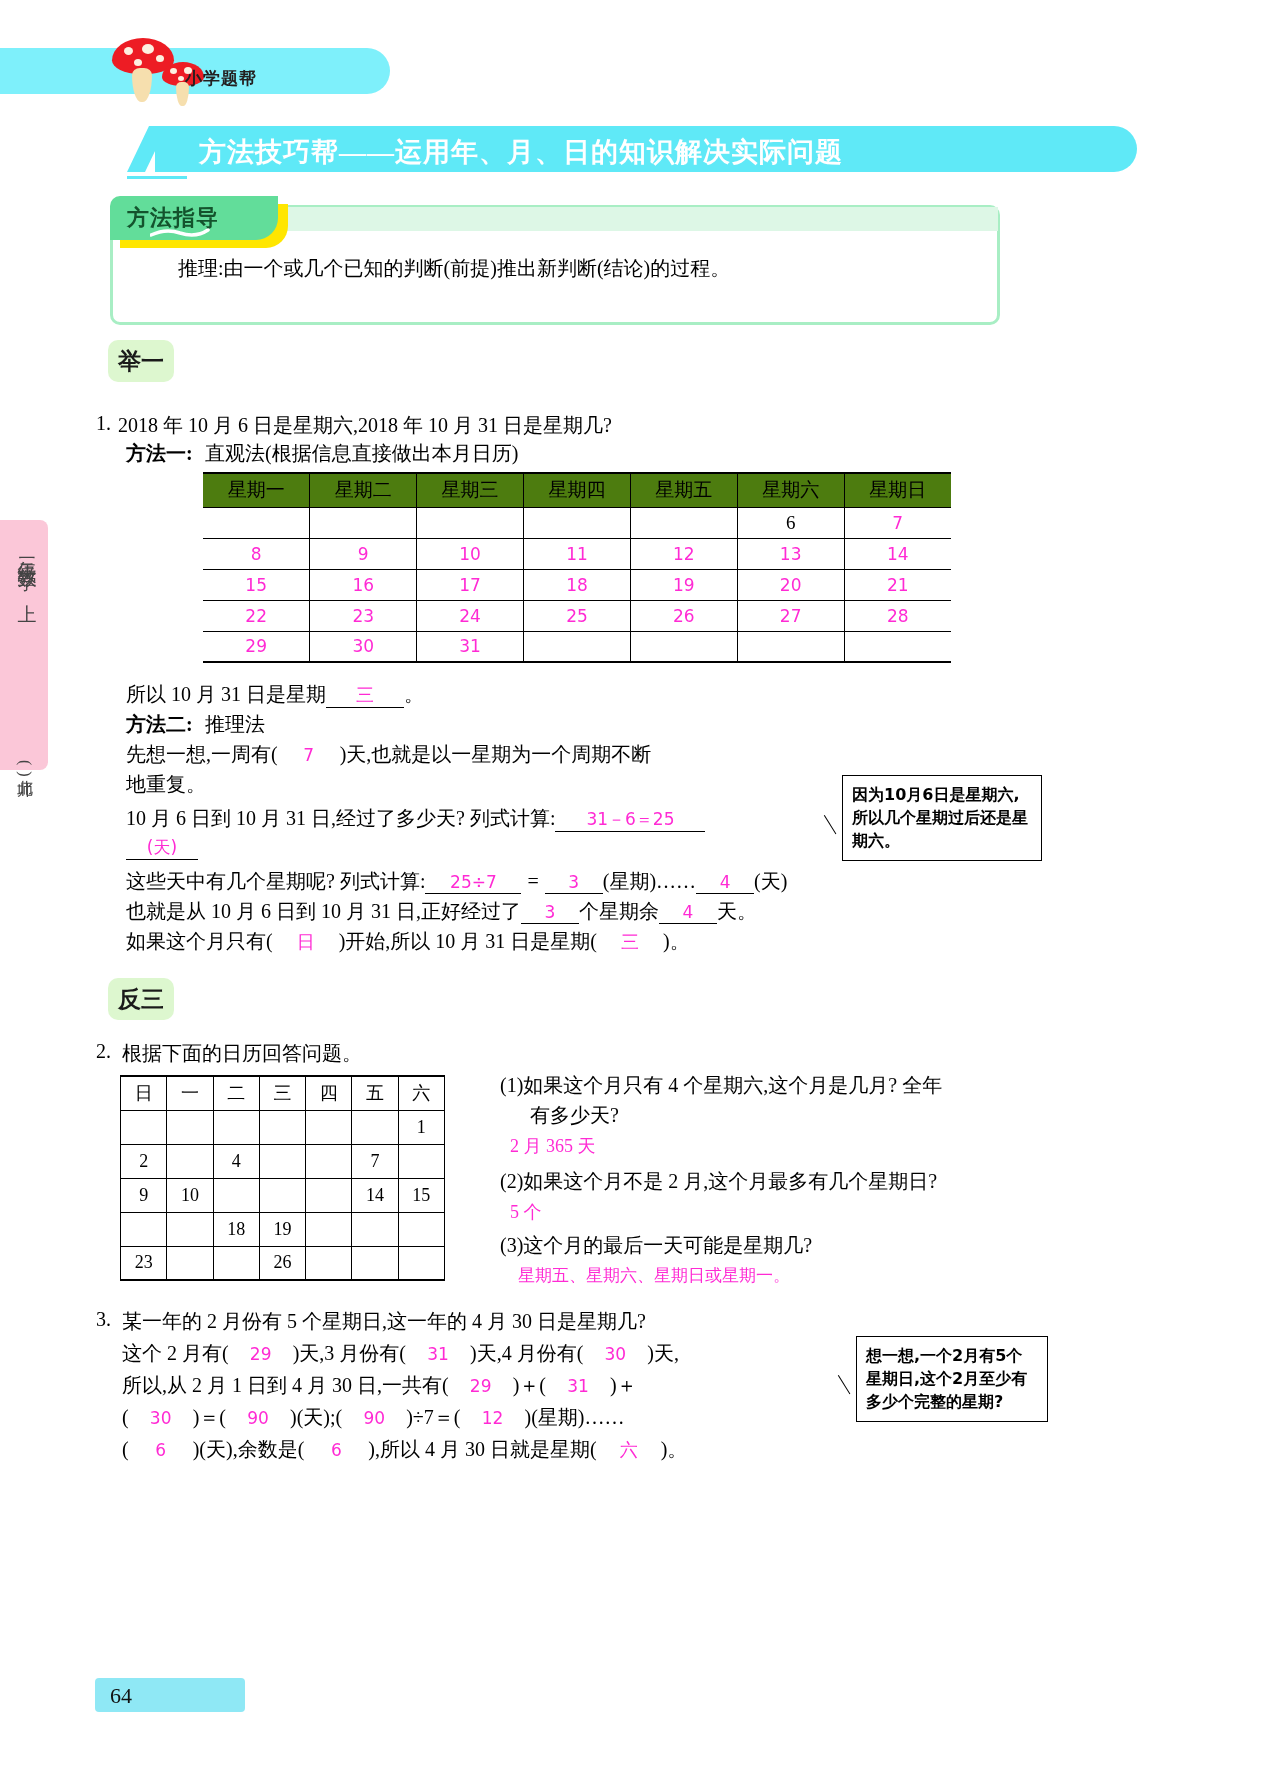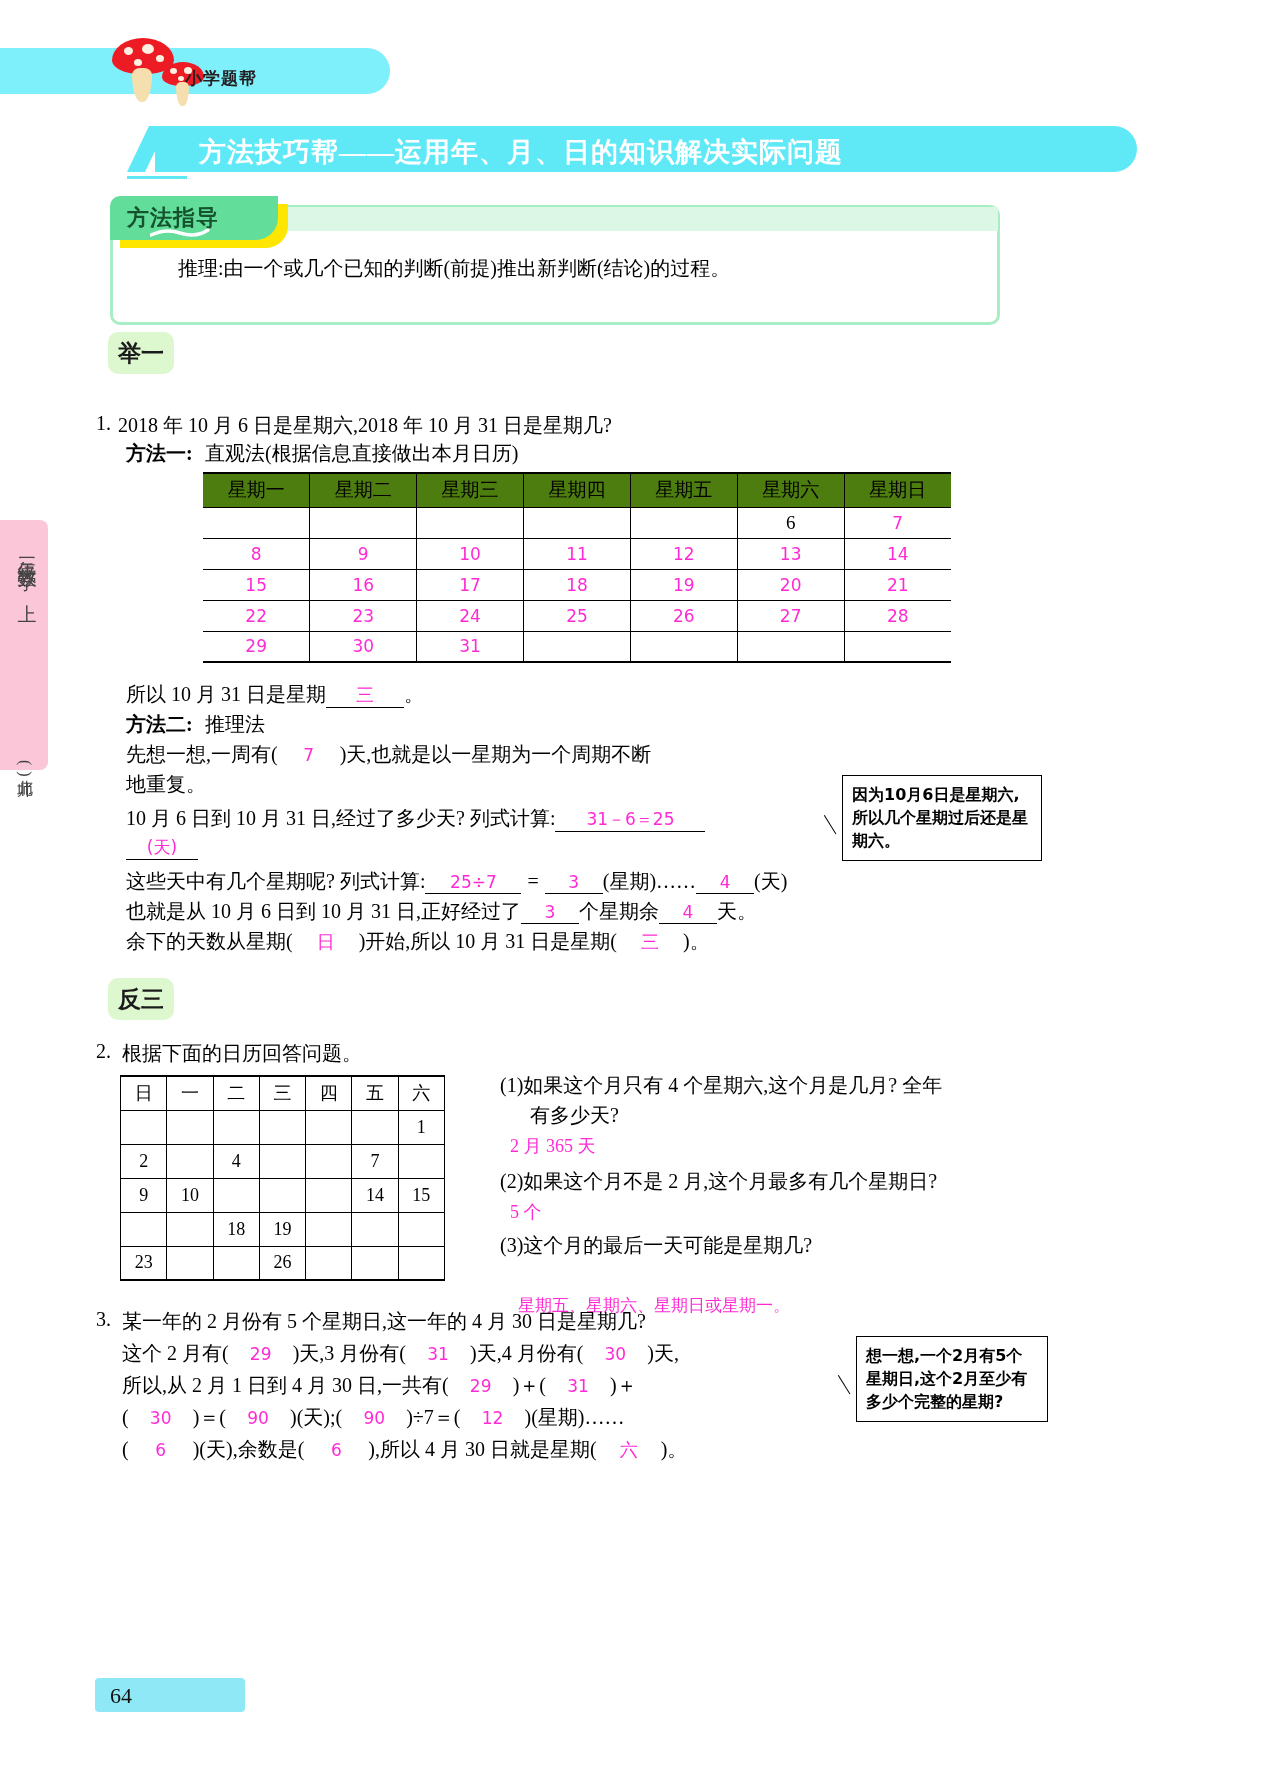--- a/index.html
+++ b/index.html
@@ -134,21 +134,21 @@
     font-size:16px; color:#444; letter-spacing:2px;
   }
 
   
   .pill {
     position:absolute; background:#ddf7cf; border-radius:10px;
     font-weight:bold; font-size:23px; color:#1a1a1a;
     display:flex; align-items:center; justify-content:center;
     font-family:"Liberation Serif", serif;
   }
-  #pill-juyi { left:108px; top:332px; width:66px; height:42px; }
+  #pill-juyi { left:108px; top:340px; width:66px; height:42px; }
   #pill-fansan { left:108px; top:978px; width:66px; height:42px; }
 
   
   .ln { position:absolute; font-size:20px; white-space:nowrap; }
   .bold { font-weight:bold; }
   .ans { color:#ff2ad4; font-family:"DejaVu Sans", sans-serif; font-size:17px; }
   .ansz { color:#ff2ad4; font-size:18px; }
   .blank { display:inline-block; border-bottom:1.4px solid #000; text-align:center; }
 
   
@@ -337,21 +337,21 @@
 
 <div class="ln" style="left:126px; top:868px;">
   <span>这些天中有几个星期呢? 列式计算:</span><span class="blank" style="width:96px;"><span class="ans">25÷7</span></span><span style="padding:0 6px;">=</span><span class="blank" style="width:58px;"><span class="ans">3</span></span><span>(星期)……</span><span class="blank" style="width:58px;"><span class="ans">4</span></span><span>(天)</span>
 </div>
 
 <div class="ln" style="left:126px; top:898px;">
   <span>也就是从 10 月 6 日到 10 月 31 日,正好经过了</span><span class="blank" style="width:58px;"><span class="ans">3</span></span><span>个星期余</span><span class="blank" style="width:58px;"><span class="ans">4</span></span><span>天。</span>
 </div>
 
 <div class="ln" style="left:126px; top:928px;">
-  <span>余下的天数从星期(</span><span style="display:inline-block;width:66px;text-align:center;"><span class="ansz">日</span></span><span>)开始,所以 10 月 31 日是星期(</span><span style="display:inline-block;width:66px;text-align:center;"><span class="ansz">三</span></span><span>)。</span>
+  <span>如果这个月只有(</span><span style="display:inline-block;width:66px;text-align:center;"><span class="ansz">日</span></span><span>)开始,所以 10 月 31 日是星期(</span><span style="display:inline-block;width:66px;text-align:center;"><span class="ansz">三</span></span><span>)。</span>
 </div>
 
 <div class="note" style="left:842px; top:775px; width:200px;">
   <span>因为10月6日是星期六,所以几个星期过后还是星期六。</span>
 </div>
 <div class="note-tail" style="left:828px; top:808px;"></div>
 
 <div class="pill" id="pill-fansan">反三</div>
 
 <div class="ln" style="left:96px; top:1040px;">2.</div>
@@ -417,21 +417,21 @@
       </tr>
     </tbody>
 </table>
 
 <div class="ln" style="left:500px; top:1072px;">(1)如果这个月只有 4 个星期六,这个月是几月? 全年</div>
 <div class="ln" style="left:530px; top:1102px;">有多少天?</div>
 <div class="ln ansz" style="left:510px; top:1134px;">2 月  365 天</div>
 <div class="ln" style="left:500px; top:1168px;">(2)如果这个月不是 2 月,这个月最多有几个星期日?</div>
 <div class="ln ansz" style="left:510px; top:1200px;">5 个</div>
 <div class="ln" style="left:500px; top:1232px;">(3)这个月的最后一天可能是星期几?</div>
-<div class="ln ansz" style="left:518px; top:1264px; font-size:17px;margin-top:30px;">星期五、星期六、星期日或星期一。</div>
+<div class="ln ansz" style="left:518px; top:1264px; font-size:17px;">星期五、星期六、星期日或星期一。</div>
 
 <div class="ln" style="left:96px; top:1308px;">3.</div>
 <div class="ln" style="left:122px; top:1308px;">某一年的 2 月份有 5 个星期日,这一年的 4 月 30 日是星期几?</div>
 
 <div class="ln" style="left:122px; top:1340px;">
   <span>这个 2 月有(</span><span style="display:inline-block;width:64px;text-align:center;"><span class="ans">29</span></span><span>)天,3 月份有(</span><span style="display:inline-block;width:64px;text-align:center;"><span class="ans">31</span></span><span>)天,4 月份有(</span><span style="display:inline-block;width:64px;text-align:center;"><span class="ans">30</span></span><span>)天,</span>
 </div>
 
 <div class="ln" style="left:122px; top:1372px;">
   <span>所以,从 2 月 1 日到 4 月 30 日,一共有(</span><span style="display:inline-block;width:64px;text-align:center;"><span class="ans">29</span></span><span>)＋(</span><span style="display:inline-block;width:64px;text-align:center;"><span class="ans">31</span></span><span>)＋</span>

